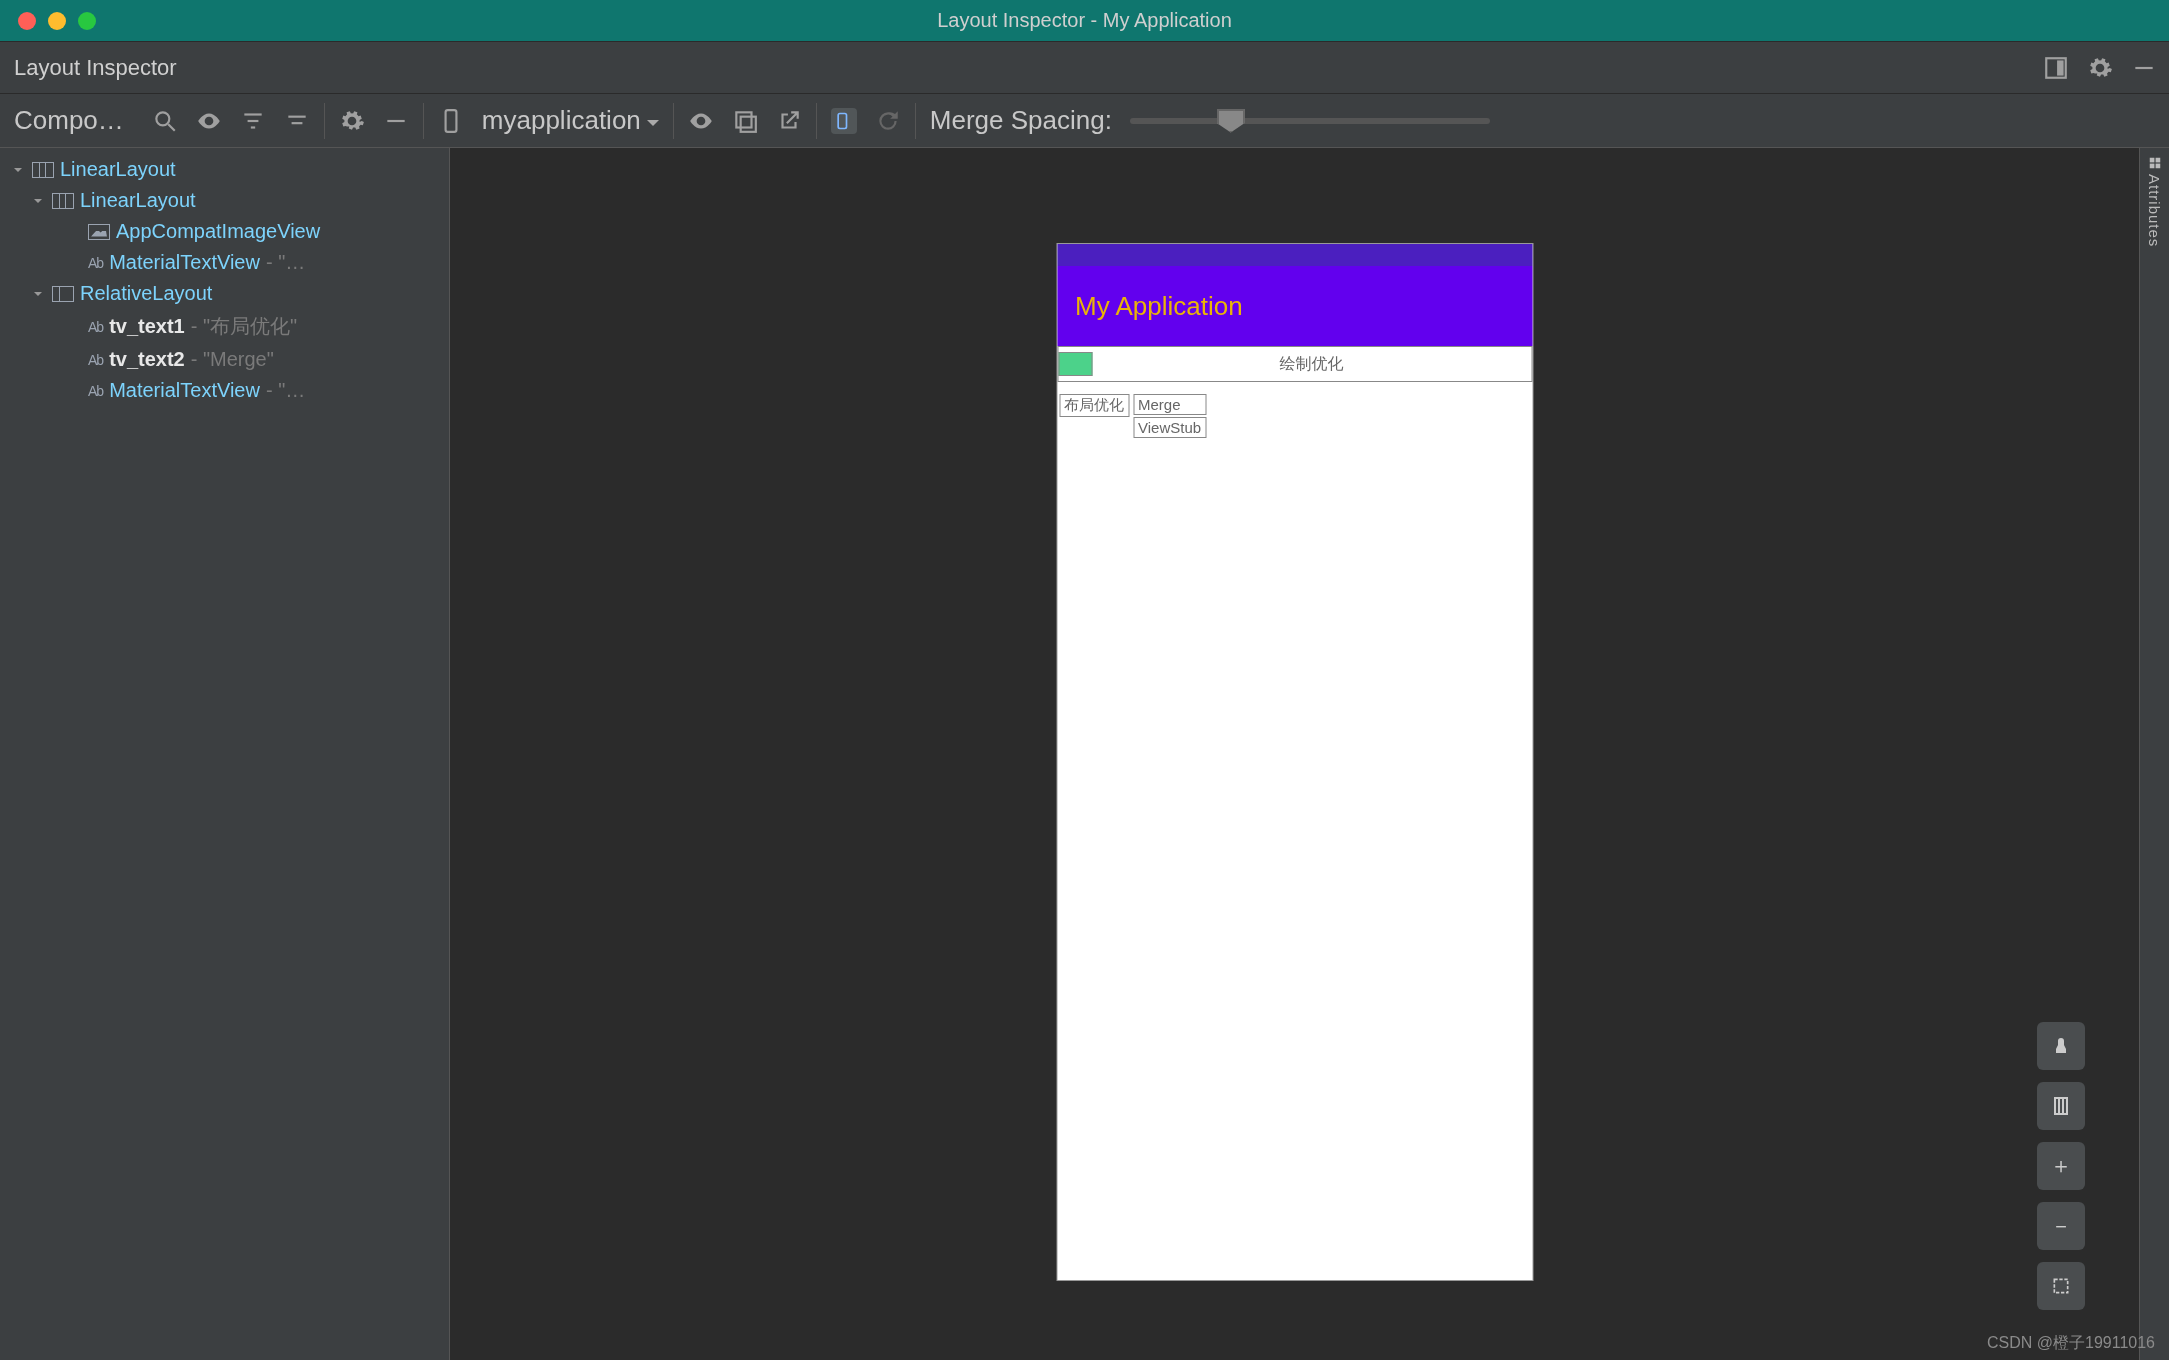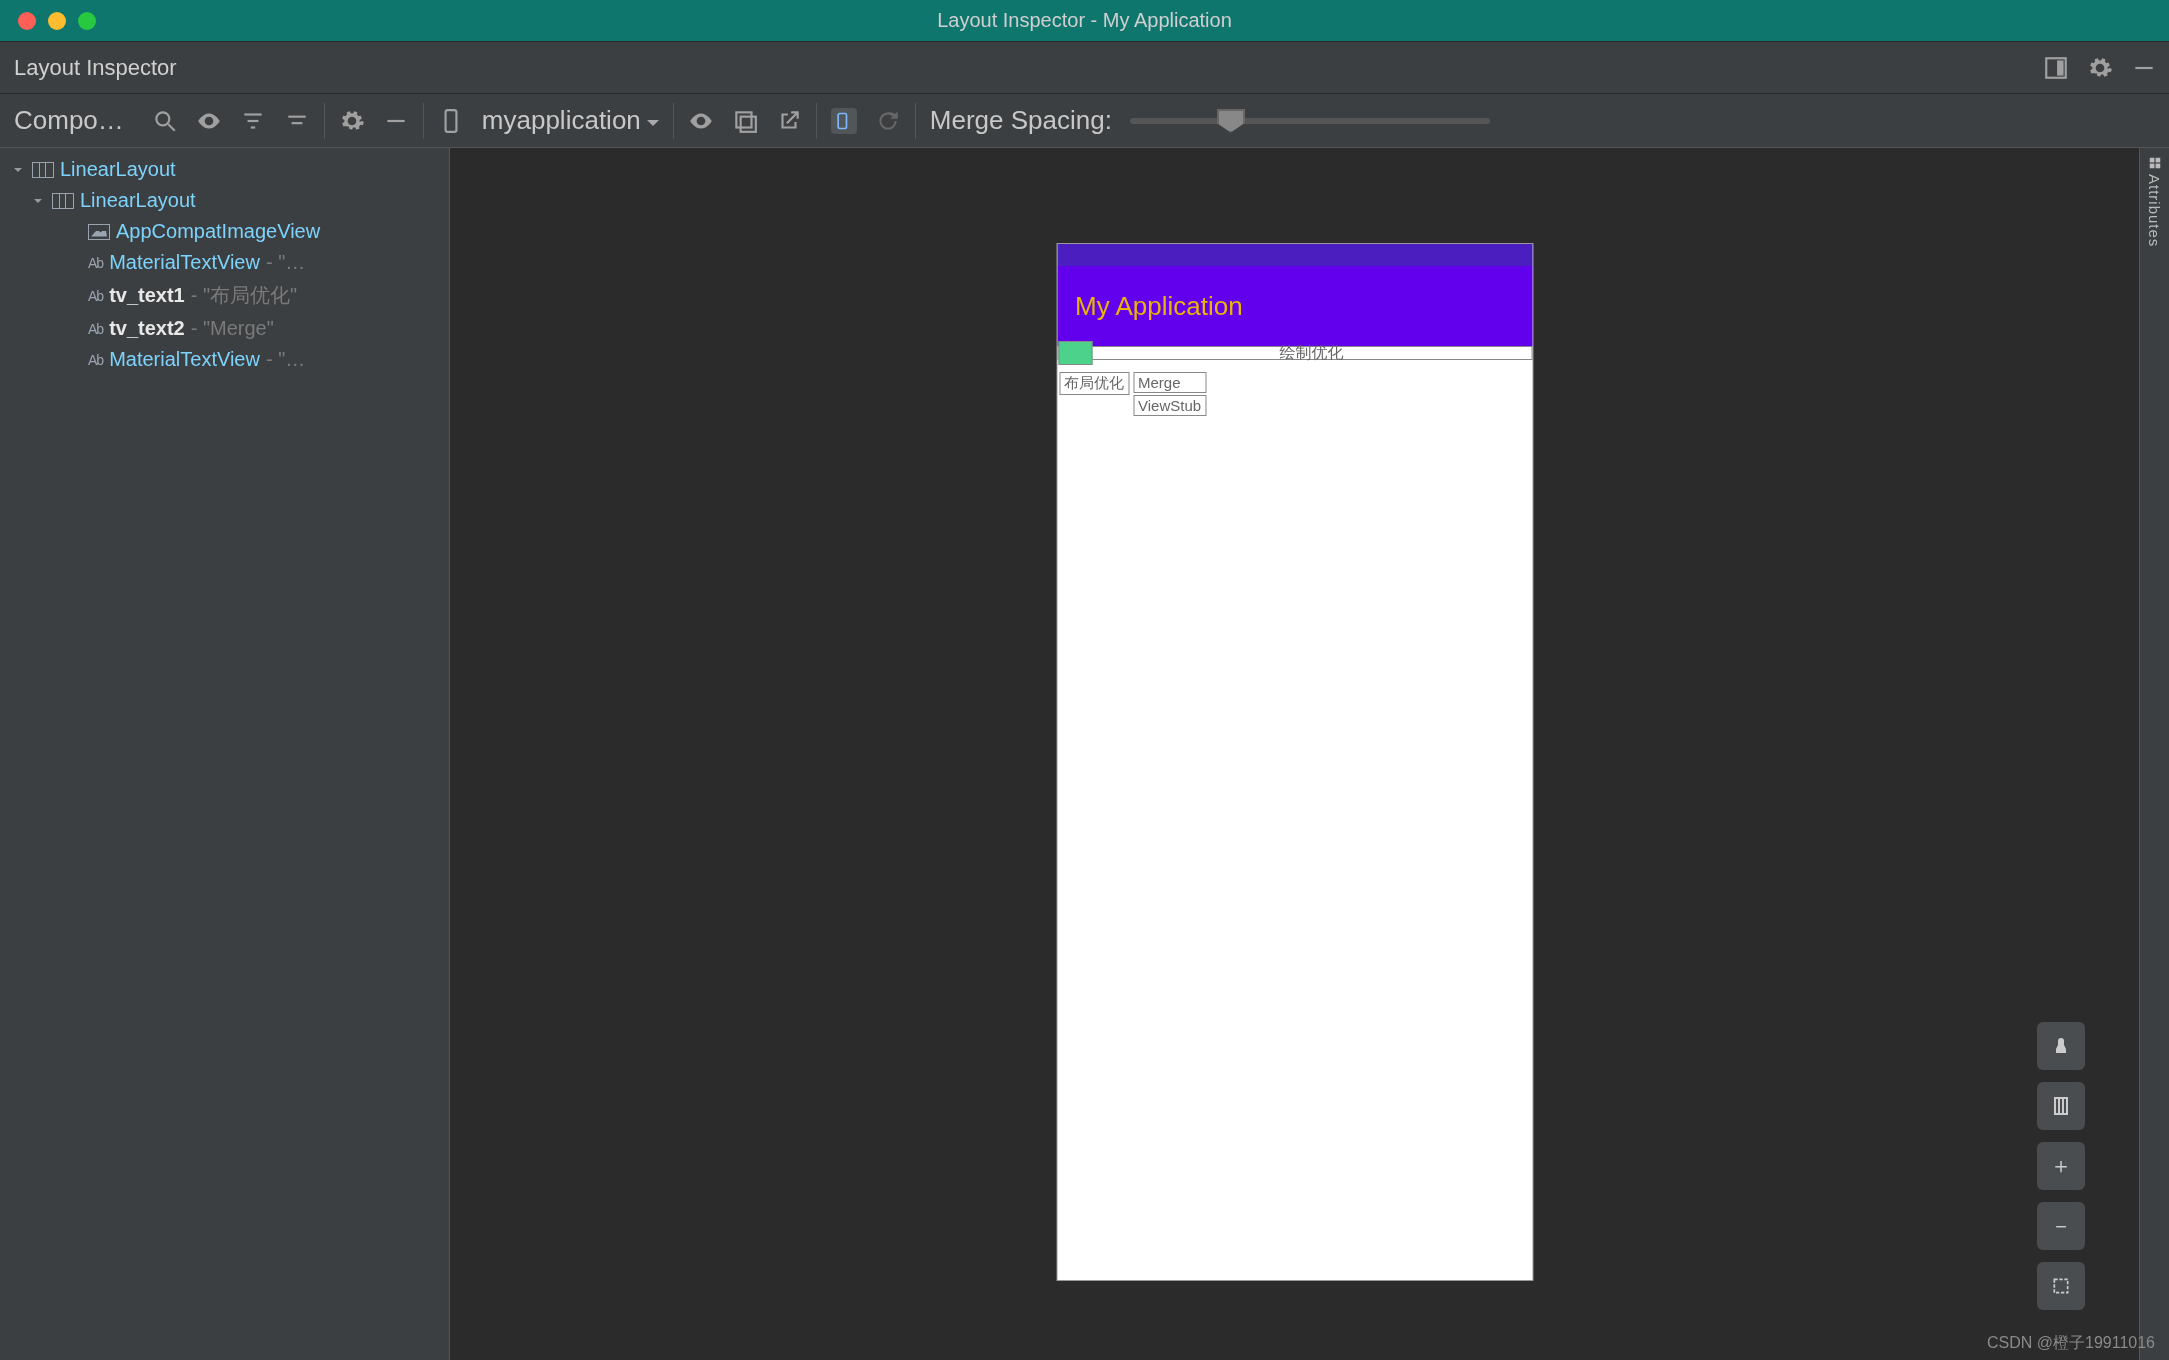--- a/index.html
+++ b/index.html
@@ -49,21 +49,21 @@
 .node-name{color:#7dd3fc;}
 .bold{font-weight:700;color:#e8e8e8;}
 .node-suffix{color:#7a7a7a;}
 .indent1{padding-left:26px;} .indent2{padding-left:62px;}
 
 
 .canvas { flex:1; background:#2b2b2b; position:relative;}
 .device { position:absolute; left:50%; top:96px; transform:translateX(-50%); width:475px; height:1036px; background:#fff; box-shadow:0 0 0 1px #999;}
 .device-status{height:22px;background:#4b1fbf;}
 .device-appbar{height:80px;background:#6200ee;color:#eab308;display:flex;align-items:center;padding-left:18px;font-size:26px;font-weight:500;}
-.device-row1{display:flex;align-items:center;border:1px solid #888;height:14px;}
+.device-row1{display:flex;align-items:center;border:1px solid #888;height:36px;}
 .green-sq{width:34px;height:24px;background:#4cd28a;border:1px solid #888;}
 .row1-text{flex:1;text-align:center;color:#666;font-size:16px;}
 .device-row2{display:flex;gap:4px;margin-top:12px;align-items:flex-start;padding-left:2px;}
 .cell{border:1px solid #888;padding:1px 4px;color:#666;font-size:15px;}
 .stack{display:flex;flex-direction:column;gap:2px;}
 
 
 .right-rail{width:30px;background:#3c3f41;border-left:1px solid #555;display:flex;flex-direction:column;align-items:center;padding-top:8px;gap:4px;}
 .rail-label{writing-mode:vertical-rl;font-size:15px;color:#bbb;letter-spacing:1px;}
 
@@ -236,20 +236,32 @@
       <div class="tree-row indent2">
         <span style="width:16px;"></span>
         <span class="node-icon img-icon"></span>
         <span class="node-name">AppCompatImageView</span>
       </div>
       <div class="tree-row indent2">
         <span style="width:16px;"></span>
         <span class="ab-icon">Ab</span>
         <span class="node-name">MaterialTextView</span>
         <span class="node-suffix"> - "…</span>
+      </div>
+      <div class="tree-row indent1">
+        <span class="arrow">
+            <svg viewBox="0 0 12 12">
+              <path d="M2 4l4 4 4-4z"></path>
+            </svg>
+          </span>
+        <span class="node-icon rel-icon">
+            <div></div>
+            <div></div>
+          </span>
+        <span class="node-name">RelativeLayout</span>
       </div>
       <div class="tree-row indent2">
         <span style="width:16px;"></span>
         <span class="ab-icon">Ab</span>
         <span class="node-name bold">tv_text1</span>
         <span class="node-suffix"> - "布局优化"</span>
       </div>
       <div class="tree-row indent2">
         <span style="width:16px;"></span>
         <span class="ab-icon">Ab</span>

